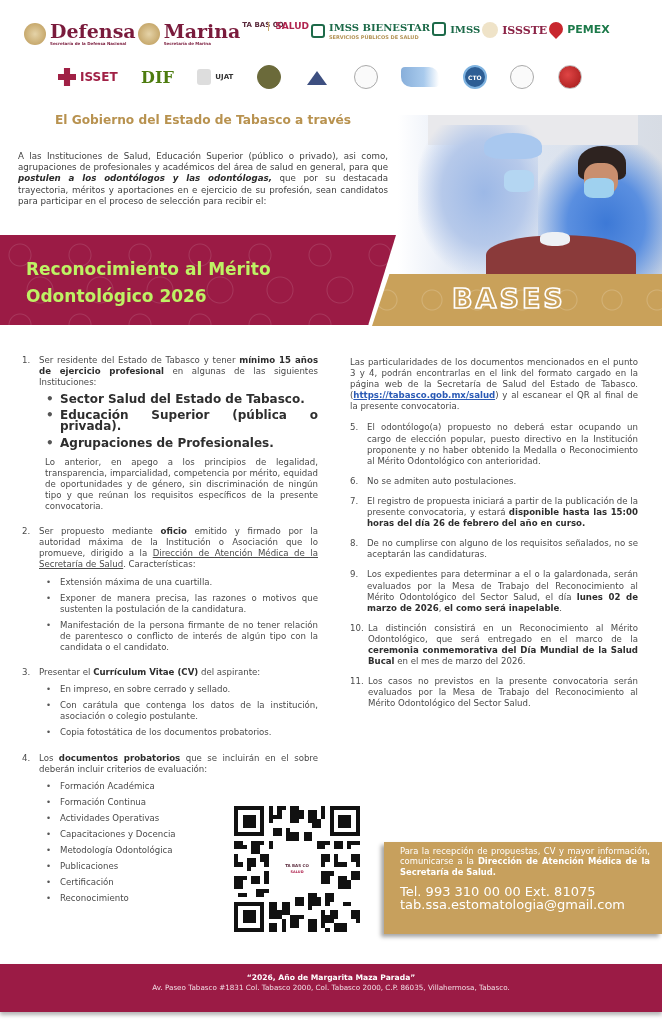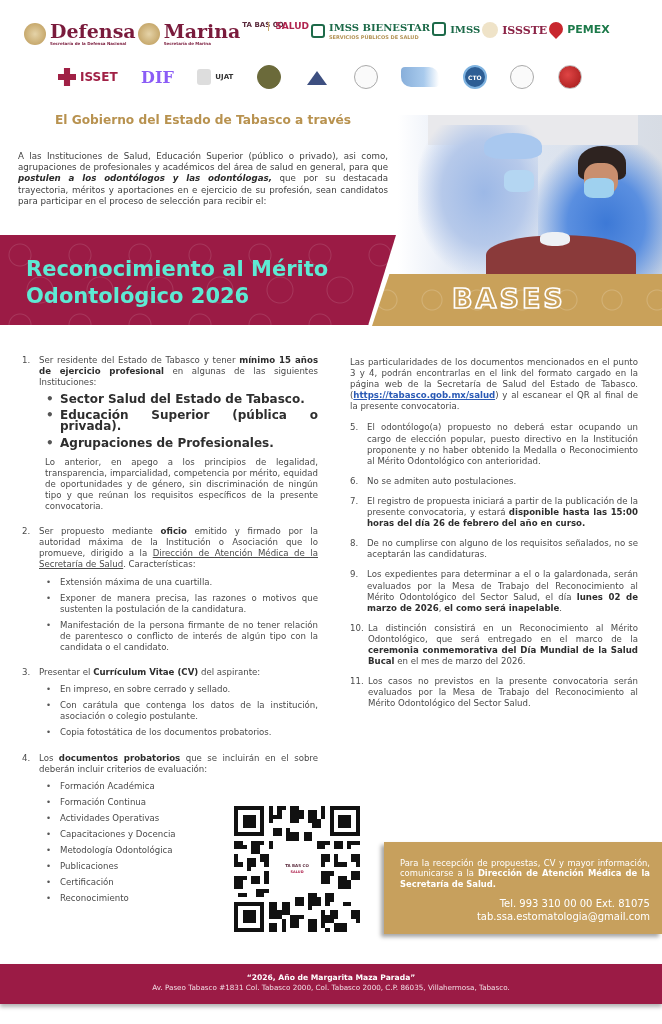--- a/index.html
+++ b/index.html
@@ -17,21 +17,21 @@
   .tabasco-mark { font-size: 7px; font-weight: bold; color: #5a2a3c; line-height: 0.95; width: 24px; }
   .salud-mark { font-size: 9px; font-weight: bold; color: #b0244f; border-left: 1px solid #c9a96d; padding-left: 6px; line-height: 1; }
   .green-mark { color: #1d6a49; font-weight: bold; font-family: "DejaVu Serif", serif; font-size: 10px; }
   .green-sq { width: 14px; height: 14px; border: 2px solid #1d6a49; border-radius: 3px; flex: none; }
   .gold-sub { font-size: 5px; color: #b39255; font-weight: bold; }
   .issste-mark { color: #8b2346; font-weight: bold; font-family: "DejaVu Serif", serif; font-size: 11px; }
   .pemex-mark { color: #1d7a4a; font-weight: bold; font-size: 11px; }
   .pemex-drop { width: 14px; height: 14px; background: #c8272e; border-radius: 50% 50% 50% 0; transform: rotate(-45deg); flex: none; }
   .isset-cross { width: 18px; height: 18px; background: #a02045; clip-path: polygon(33% 0,67% 0,67% 33%,100% 33%,100% 67%,67% 67%,67% 100%,33% 100%,33% 67%,0 67%,0 33%,33% 33%); flex: none; }
   .isset-text { color: #a02045; font-weight: bold; font-size: 12px; }
-  .dif-text { color: #8b5cf6; font-weight: bold; font-size: 16px; font-family: "DejaVu Serif", serif; }
+  .dif-text { color: #4d7c0f; font-weight: bold; font-size: 16px; font-family: "DejaVu Serif", serif; }
   .ujat-text { color: #333; font-weight: bold; font-size: 7px; }
   .circle-logo { width: 24px; height: 24px; border-radius: 50%; border: 1px solid #aaa; display: flex; align-items: center; justify-content: center; font-size: 5px; color: #555; background: #fafafa; }
   .circle-logo.olive { background: #6b6a3a; border-color: #6b6a3a; }
   .circle-logo.cto { background: #2d5e95; color: #fff; font-weight: bold; font-size: 6px; border: 2px solid #7fb3e0; }
   .circle-logo.red { background: radial-gradient(circle at 40% 40%, #e04545, #a01818); border-color: #c0c0c0; }
   .tri-logo { width: 26px; height: 20px; position: relative; }
   .tri-logo::before { content:""; position:absolute; left:3px; bottom:2px; border-left:10px solid transparent; border-right:10px solid transparent; border-bottom:14px solid #3d4f80; }
   .map-logo { width: 38px; height: 20px; background: linear-gradient(90deg, #6a9bd1 0%, #93bde8 60%, transparent 100%); border-radius: 4px 10px 4px 10px; opacity: .8; }
 
   
@@ -54,21 +54,21 @@
   .photo .glove { position:absolute; left:142px; top:117px; width:30px; height:14px; border-radius: 40%; background:#eef1f5; }
 
   
   .banner { position: absolute; top: 235px; left: 0; width: 396px; height: 90px;
             background: #9b1b45; clip-path: polygon(0 0, 100% 0, 93% 100%, 0 100%);
             box-shadow: 0 4px 4px rgba(0,0,0,.3); }
   .banner-pattern { position:absolute; inset:0; opacity:.12;
      background-image: radial-gradient(circle at 20px 20px, transparent 10px, #fff 11px, transparent 12px),
                        radial-gradient(circle at 40px 55px, transparent 12px, #fff 13px, transparent 14px);
      background-size: 60px 70px; }
-  .banner-title { position: absolute; top: 21px; left: 26px; color: #5eead4; font-weight: bold; font-size: 21px; line-height: 27px; }
+  .banner-title { position: absolute; top: 21px; left: 26px; color: #bef264; font-weight: bold; font-size: 17px; line-height: 27px; }
   .bases-band { position: absolute; top: 274px; left: 372px; width: 290px; height: 52px;
                 background: #c9a15a; clip-path: polygon(6% 0, 100% 0, 100% 100%, 0 100%); }
   .bases-pattern { position:absolute; inset:0; opacity:.18;
      background-image: radial-gradient(circle at 15px 26px, transparent 9px, #fff 10px, transparent 11px);
      background-size: 45px 52px; }
   .bases-text { position: absolute; top: 283px; left: 452px; color: #c9a15a; font-size: 27px; font-weight: bold; letter-spacing: 3px;
                 -webkit-text-stroke: 1.6px #ffffff; text-shadow: 0 0 1px rgba(255,255,255,.6); font-family: "DejaVu Sans", sans-serif; }
 
   
   .col { position: absolute; font-size: 8.6px; line-height: 11.1px; color: #4a4a4a; text-align: justify; }
@@ -92,28 +92,28 @@
 
   
   .qr { position: absolute; top: 806px; left: 234px; width: 126px; height: 126px; background: #fff; }
   .qr svg { width: 100%; height: 100%; display: block; }
   .qr-center { position: absolute; left: 50px; top: 50px; width: 26px; height: 26px; background: #fff; display:flex; flex-direction:column; align-items:center; justify-content:center; }
   .qr-center .t { font-size: 4px; font-weight: bold; color: #5a2a3c; line-height: 1; }
   .qr-center .s { font-size: 3.5px; font-weight: bold; color: #b0244f; margin-top: 2px; }
 
   
   .contact { position: absolute; top: 842px; left: 384px; width: 278px; height: 92px; background: #c7a05d;
-             box-shadow: -3px 3px 4px rgba(0,0,0,.35); padding: 16px 12px 0 16px; color: #ffffff; }
+             box-shadow: -3px 3px 4px rgba(0,0,0,.35); padding: 4px 12px 0 16px; color: #ffffff; }
   .contact-text { font-size: 8.4px; line-height: 10.3px; text-align: justify; }
   .contact-text b { color: #ffffff; }
-  .contact-tel, .contact-mail { text-align: right; font-size: 10px; line-height: 13px; }
+  .contact-tel, .contact-mail { text-align: left; font-size: 13px; line-height: 13px; }
   .contact-tel { margin-top: 8px; }
 
   
-  .footer { position: absolute; top: 964px; left: 0; width: 662px; height: 40px; background: #9b1b45;
+  .footer { position: absolute; top: 964px; left: 0; width: 662px; height: 48px; background: #9b1b45;
             box-shadow: 0 3px 4px rgba(0,0,0,.3); text-align: center; color: #ffffff; padding-top: 9px; }
   .footer-motto { font-weight: bold; font-size: 7.6px; line-height: 10px; }
   .footer-address { font-size: 7.2px; line-height: 10px; color: #f2dfe6; }
 </style>
 </head>
 <body>
 
 <div class="logos-row1">
   <div class="logo">
     <span class="seal"></span>

